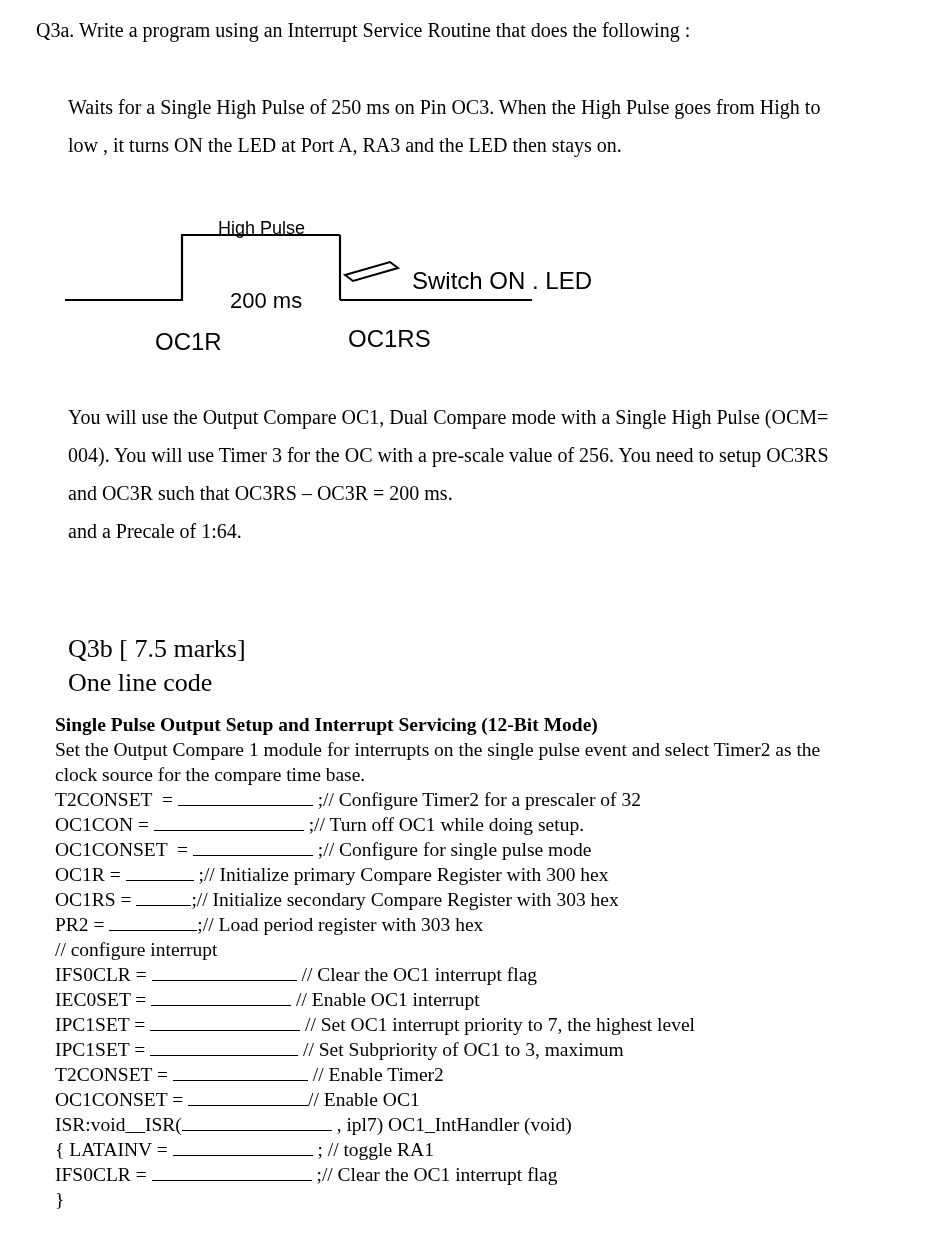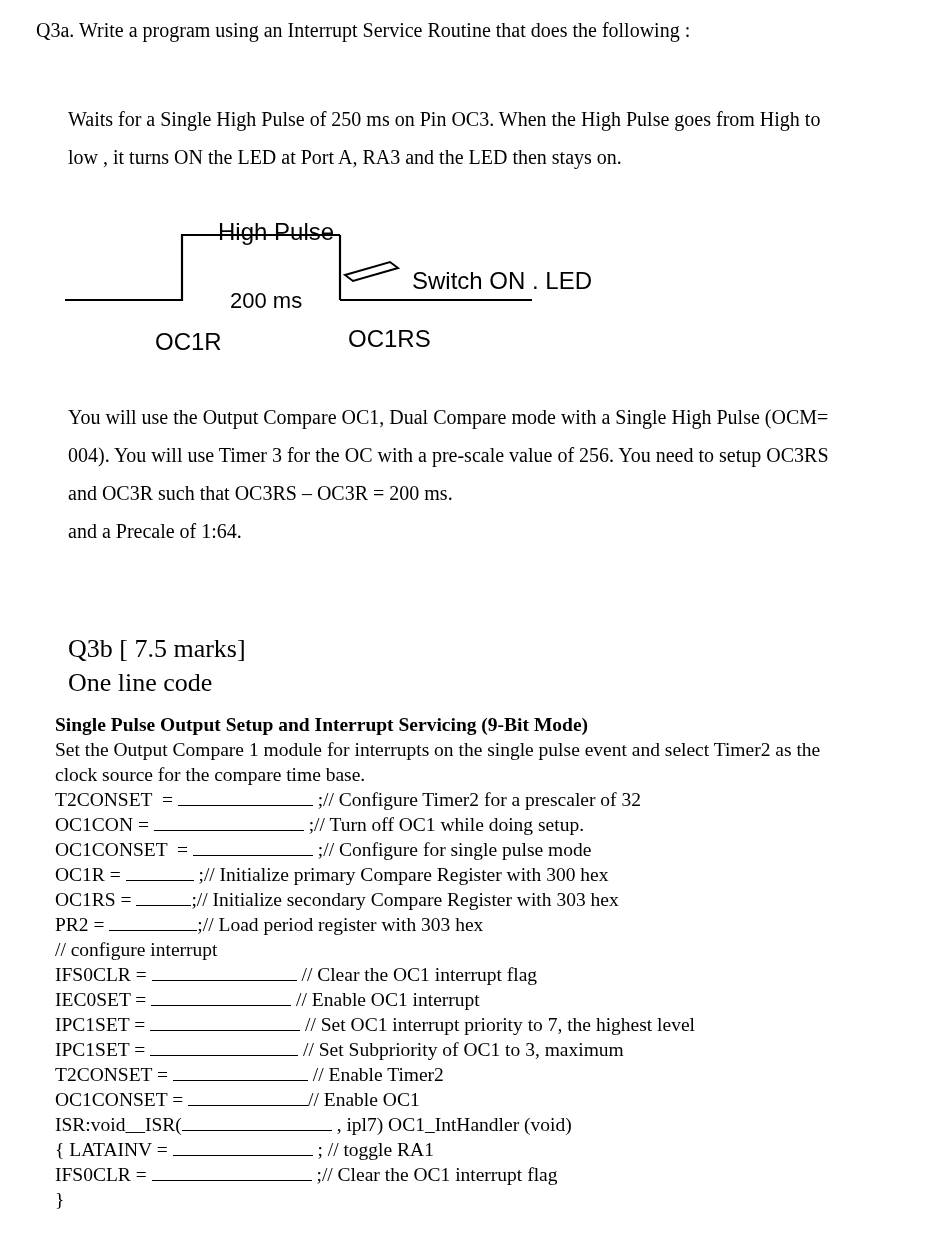--- a/index.html
+++ b/index.html
@@ -25,21 +25,21 @@
     position: absolute;
     left: 36px;
     top: 16px;
     font-size: 20px;
     line-height: 28px;
     white-space: nowrap;
   }
   .para-block {
     position: absolute;
     left: 68px;
-    top: 100px;
+    top: 88px;
     width: 850px;
     font-size: 20px;
     line-height: 38px;
   }
   .para-block p {
     margin: 0;
   }
 
   
   .diagram {
@@ -51,21 +51,21 @@
   }
   .diagram svg {
     position: absolute;
     left: 0;
     top: 0;
   }
   .lbl-high-pulse {
     position: absolute;
     left: 218px;
     top: 218px;
-    font-size: 24px;
+    font-size: 18px;
     font-family: "Liberation Sans", sans-serif;
   }
   .lbl-200ms {
     position: absolute;
     left: 230px;
     top: 288px;
     font-size: 22px;
     font-family: "Liberation Sans", sans-serif;
   }
   .lbl-oc1r {
@@ -169,21 +169,21 @@
     <p>and OC3R such that OC3RS – OC3R = 200 ms.</p>
     <p>and a Precale of 1:64.</p>
   </div>
 
   <div class="q3b">
     <p>Q3b [ 7.5  marks]</p>
     <p>One line code</p>
   </div>
 
   <div class="code-block">
-    <div class="hdr">Single Pulse Output Setup and Interrupt Servicing (9-Bit Mode)</div>
+    <div class="hdr">Single Pulse Output Setup and Interrupt Servicing (12-Bit Mode)</div>
     <div>Set the Output Compare 1 module for interrupts on the single pulse event and select Timer2 as the</div>
     <div>clock source for the compare time base.</div>
     <div id="code-lines">
         <div class="ln"><span>T2CONSET  = </span><span class="blank" style="width: 135px;"></span><span> ;// Configure Timer2 for a prescaler of 32</span></div>
         <div class="ln"><span>OC1CON = </span><span class="blank" style="width: 150px;"></span><span> ;// Turn off OC1 while doing setup.</span></div>
         <div class="ln"><span>OC1CONSET  = </span><span class="blank" style="width: 120px;"></span><span> ;// Configure for single pulse mode</span></div>
         <div class="ln"><span>OC1R = </span><span class="blank" style="width: 68px;"></span><span> ;// Initialize primary Compare Register with 300 hex</span></div>
         <div class="ln"><span>OC1RS = </span><span class="blank" style="width: 55px;"></span><span>;// Initialize secondary Compare Register with 303 hex</span></div>
         <div class="ln"><span>PR2 = </span><span class="blank" style="width: 88px;"></span><span>;// Load period register with 303 hex</span></div>
         <div class="ln"><span>// configure interrupt</span></div>

